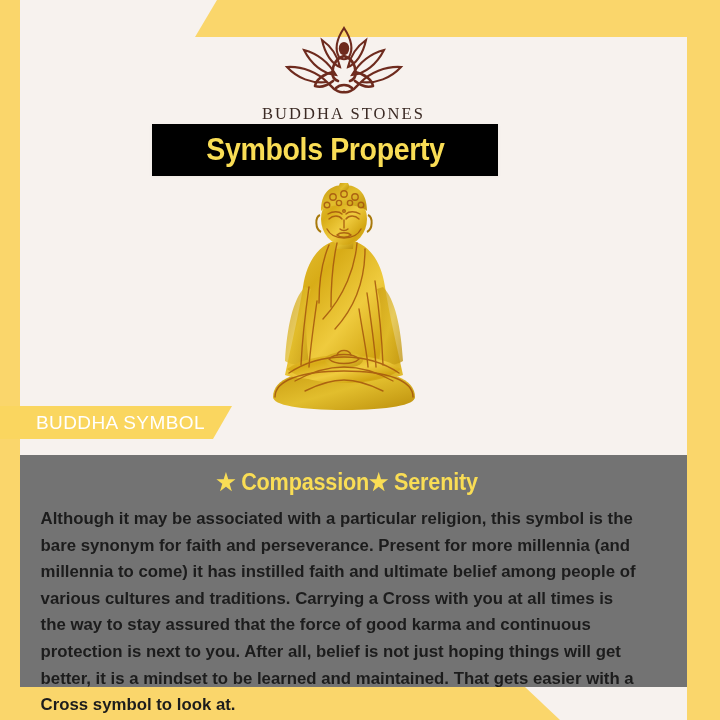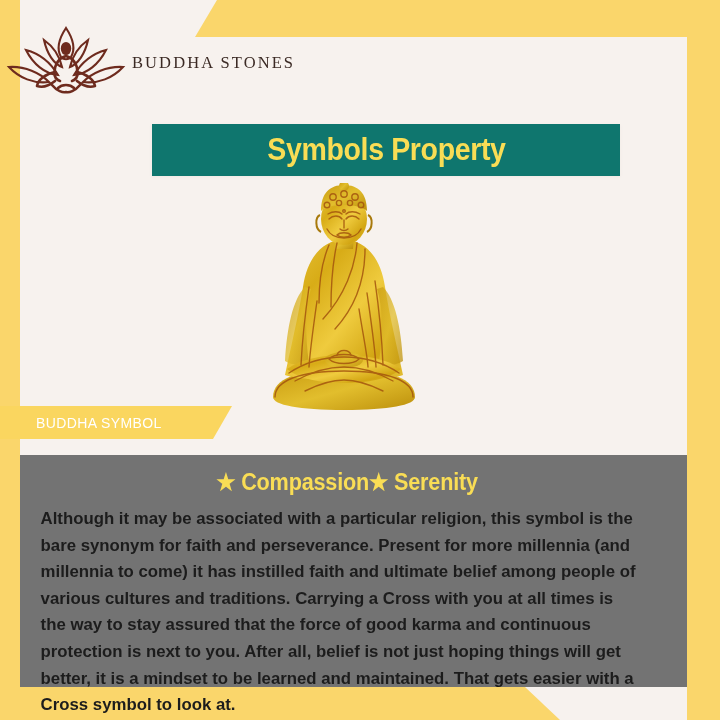--- a/index.html
+++ b/index.html
@@ -51,39 +51,39 @@
     position:absolute;
     left:20px; top:37px;
     width:667px; height:650px;
     background:#f7f2ee;
   }
 
   
   .logo-block {
     position:absolute;
     left:0; right:33px; top:22px;
-    display:flex; flex-direction:row;
+    display:flex; flex-direction:column;
     align-items:center;
   }
   .logo-mark { width:132px; height:76px; display:block; }
   .logo-wordmark {
     margin-top:6px;
     font-family:"Liberation Serif", serif;
     font-size:16.5px;
     letter-spacing:2.1px;
     color:#3b2a24;
     white-space:nowrap;
   }
 
   
   .title-banner {
     position:absolute;
     left:152px; top:124px;
-    width:468px; height:52px;
-    background:#0f766e;
+    width:346px; height:52px;
+    background:#000000;
     display:flex; align-items:center; justify-content:center;
     box-shadow:0 1px 3px rgba(180,160,140,.10);
   }
   .title-text {
     font-family:"Liberation Sans Narrow","Liberation Sans", sans-serif;
     font-weight:bold;
     font-size:31px;
     color:#f9dd55;
     letter-spacing:-0.4px;
     transform:scaleX(.92);
@@ -103,21 +103,21 @@
     position:absolute;
     left:0; top:406px;
     width:232px; height:33px;
     background:#fad65f;
     clip-path:polygon(0 0, 232px 0, 213px 100%, 0 100%);
     display:flex; align-items:center;
   }
   .ribbon-text {
     margin-left:36px;
     color:#ffffff;
-    font-size:14px;
+    font-size:19px;
     letter-spacing:.4px;
     white-space:nowrap;
   }
 
   
   .content-card {
     position:absolute;
     left:20px; top:455px;
     width:667px; height:232px;
     background:#737373;

